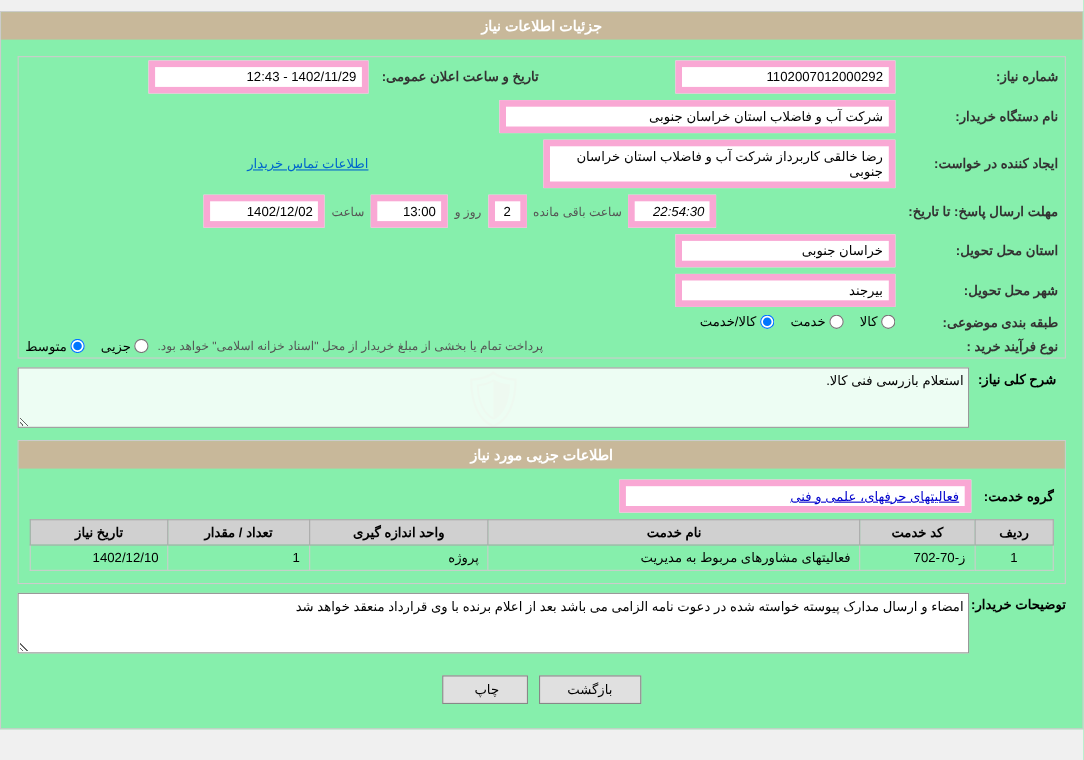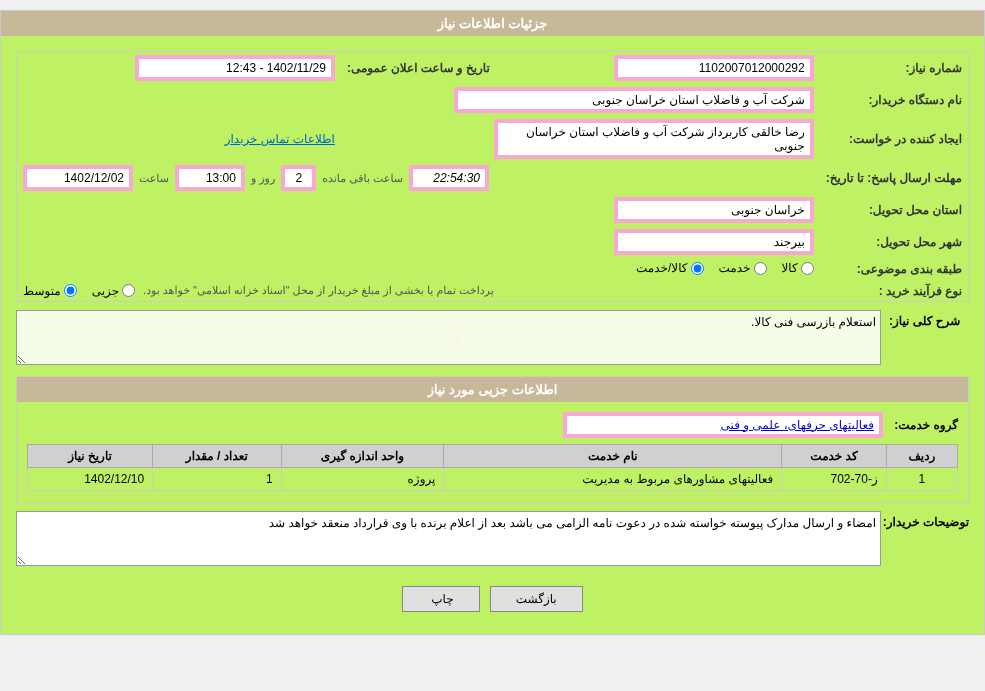--- a/index.html
+++ b/index.html
@@ -5,21 +5,21 @@
     * { box-sizing: border-box; margin: 0; padding: 0; }
     body {
       font-family: Tahoma, Arial, sans-serif;
       font-size: 12px;
       background: #f0f0f0;
       direction: rtl;
     }
     .page-wrapper {
       max-width: 985px;
       margin: 10px auto;
-      background: #bef264;
+      background: #86efac;
       border: 1px solid #ccc;
     }
     .content {
       padding: 10px 15px;
     }
     .info-table {
       width: 100%;
       border-collapse: collapse;
     }
     .info-table td {
@@ -32,21 +32,21 @@
       white-space: nowrap;
       color: #333;
       font-weight: bold;
       width: 120px;
       padding-right: 10px;
     }
     .value-cell {
       text-align: right;
     }
     .input-box {
-      border: 4px solid #f9a8d4;
+      border: 6px solid #f9a8d4;
       background: #fff;
       padding: 2px 5px;
       font-size: 12px;
       font-family: Tahoma, Arial, sans-serif;
       display: inline-block;
     }
     .input-wide {
       width: 360px;
     }
     .input-medium {
@@ -193,21 +193,21 @@
             <span class="input-box" style="width:320px;">رضا خالقی کاربرداز شرکت آب و فاضلاب استان خراسان جنوبی</span>
           </td>
           <td class="value-cell">
             <span class="contact-link">اطلاعات تماس خریدار</span>
           </td>
         </tr>
 
         <tr>
           <td class="label-cell">مهلت ارسال پاسخ: تا تاریخ:</td>
           <td class="value-cell" colspan="3">
-            <div class="row-flex" style="flex-direction: row-reverse; justify-content: flex-start;">
+            <div class="row-flex" style="flex-direction: row-reverse; justify-content: center;">
               <span class="input-box" style="width:110px;">1402/12/02</span>
               <span class="inline-label">ساعت</span>
               <span class="input-box" style="width:70px;">13:00</span>
               <span class="inline-label">روز و</span>
               <span class="input-box" style="width:35px; text-align:center;">2</span>
               <span class="inline-label">ساعت باقی مانده</span>
               <span class="input-box" style="width:80px;font-style:italic;">22:54:30</span>
             </div>
           </td>
         </tr>

